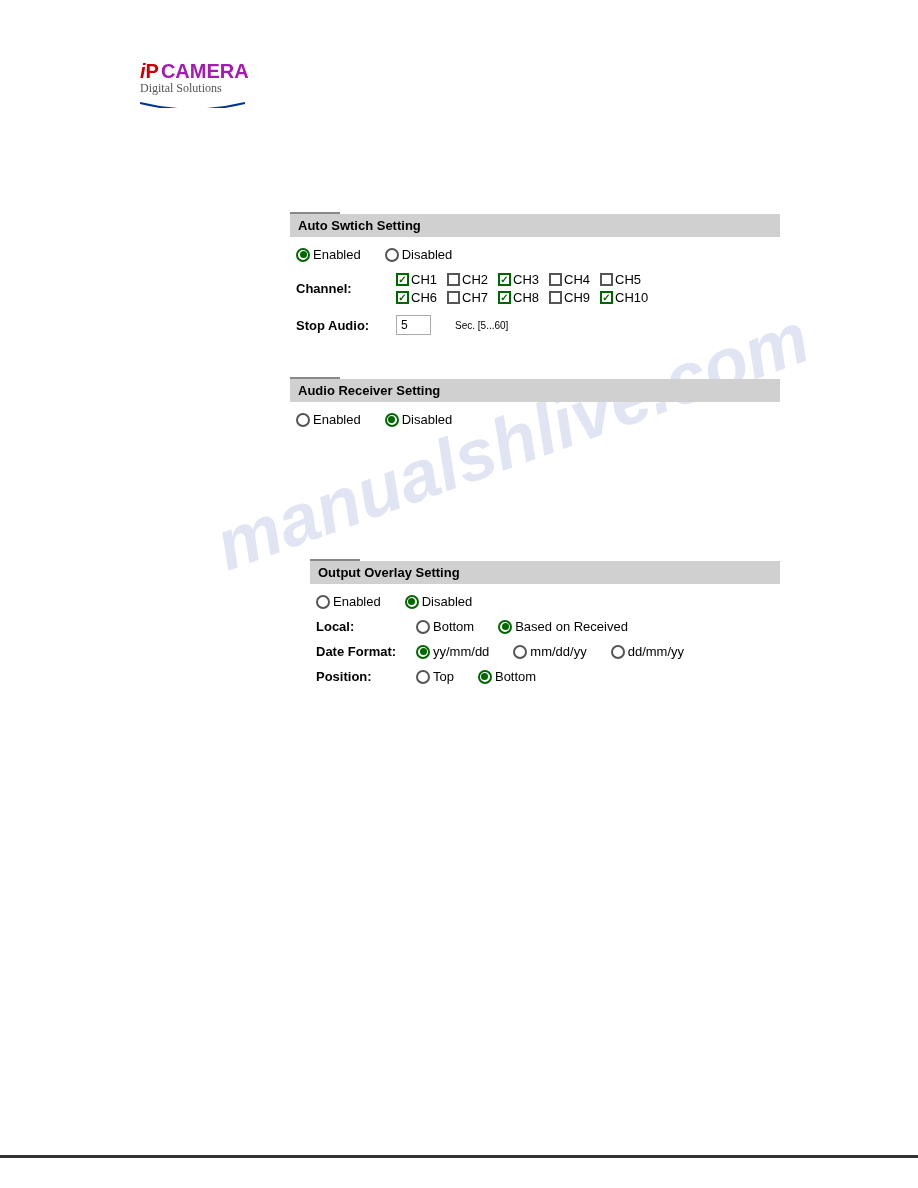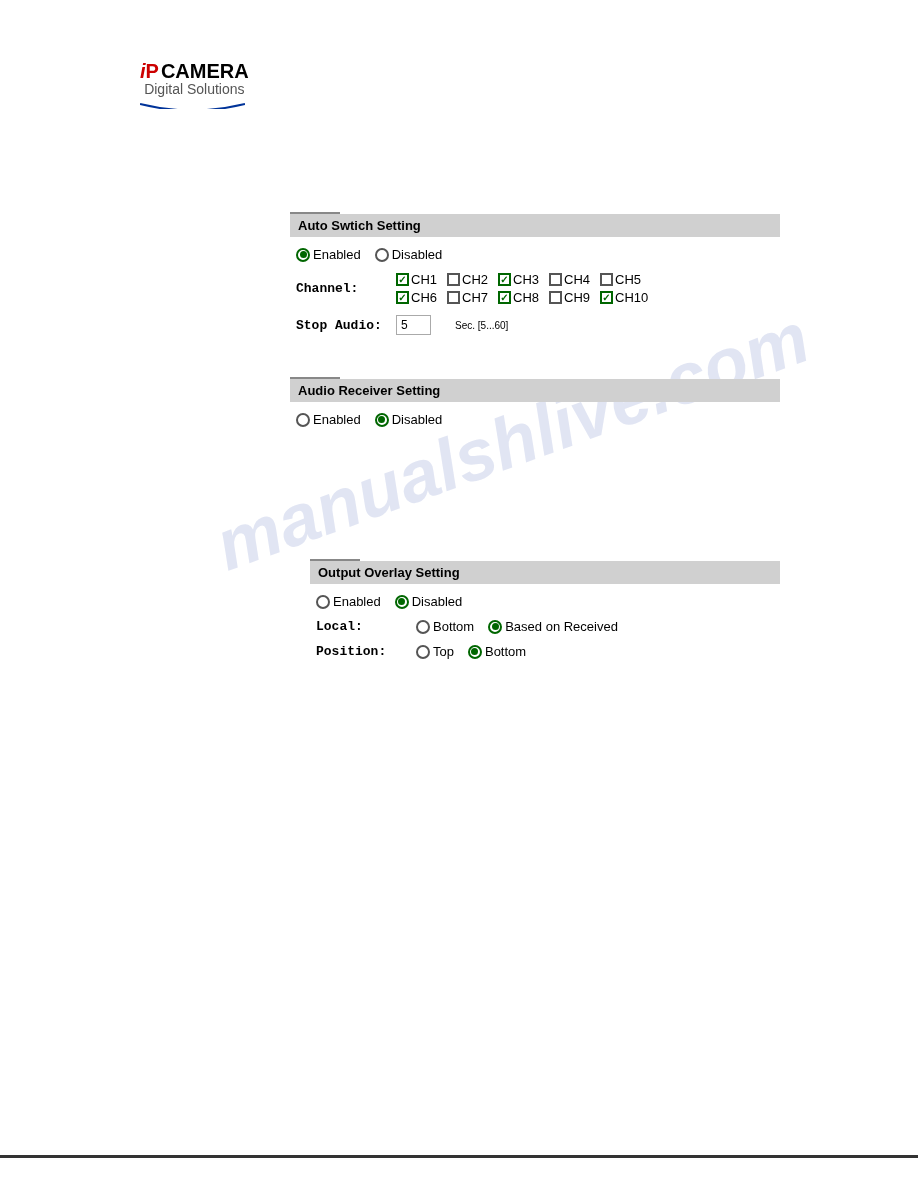--- a/index.html
+++ b/index.html
@@ -60,35 +60,34 @@
       display: flex;
       align-items: center;
       padding: 4px 6px;
       margin-bottom: 2px;
     }
 
     .row-label {
       font-weight: bold;
       width: 100px;
       flex-shrink: 0;
-      font-family: Liberation Mono, monospace;
     }
 
     .row-content {
       display: flex;
       align-items: center;
       flex-wrap: wrap;
       gap: 4px;
     }
 
     
     .radio-group {
       display: flex;
       align-items: center;
-      gap: 14px;
+      gap: 24px;
     }
 
     .radio-item {
       display: flex;
       align-items: center;
       gap: 3px;
       cursor: pointer;
     }
 
     .radio-outer {
@@ -197,23 +196,23 @@
       background: #333;
     }
   </style>
 </head>
 <body>
 
 <div class="logo-area">
   <div class="logo-container">
     <span style="font-style:italic; font-weight:bold; color:#cc0000; font-size:20px;">i</span>
     <span style="font-weight:bold; color:#cc0000; font-size:20px; margin-right:2px;">P</span>
-    <span style="font-weight:bold; color:#000000; font-size:20px;">CAMERA</span>
+    <span style="font-weight:bold; color:#a21caf; font-size:20px;">CAMERA</span>
   </div>
-  <div style="font-size:14px; color:#555; text-align:center; margin-top:-2px;">Digital Solutions</div>
+  <div style="font-size:12px; color:#555; text-align:left; margin-top:-2px;font-family:Liberation Serif, serif;">Digital Solutions</div>
   <svg width="105" height="10" viewBox="0 0 105 10">
     <path d="M 0 5 Q 52 18 105 5" stroke="#003399" stroke-width="2" fill="none"></path>
   </svg>
 </div>
 
 <div class="watermark">manualshlive.com</div>
 
 <div class="main-content">
 
   <div class="section">
@@ -358,20 +357,39 @@
           </div>
           <div class="radio-item">
             <div class="radio-outer checked">
               <div class="radio-inner"></div>
             </div>
             <span>Based on Received</span>
           </div>
         </div>
       </div>
 
+      <div class="row">
+        <div class="row-label">Date Format:</div>
+        <div class="radio-group">
+          <div class="radio-item">
+            <div class="radio-outer checked">
+              <div class="radio-inner"></div>
+            </div>
+            <span>yy/mm/dd</span>
+          </div>
+          <div class="radio-item">
+            <div class="radio-outer"></div>
+            <span>mm/dd/yy</span>
+          </div>
+          <div class="radio-item">
+            <div class="radio-outer"></div>
+            <span>dd/mm/yy</span>
+          </div>
+        </div>
+      </div>
 
       <div class="row">
         <div class="row-label">Position:</div>
         <div class="radio-group">
           <div class="radio-item">
             <div class="radio-outer"></div>
             <span>Top</span>
           </div>
           <div class="radio-item">
             <div class="radio-outer checked">

